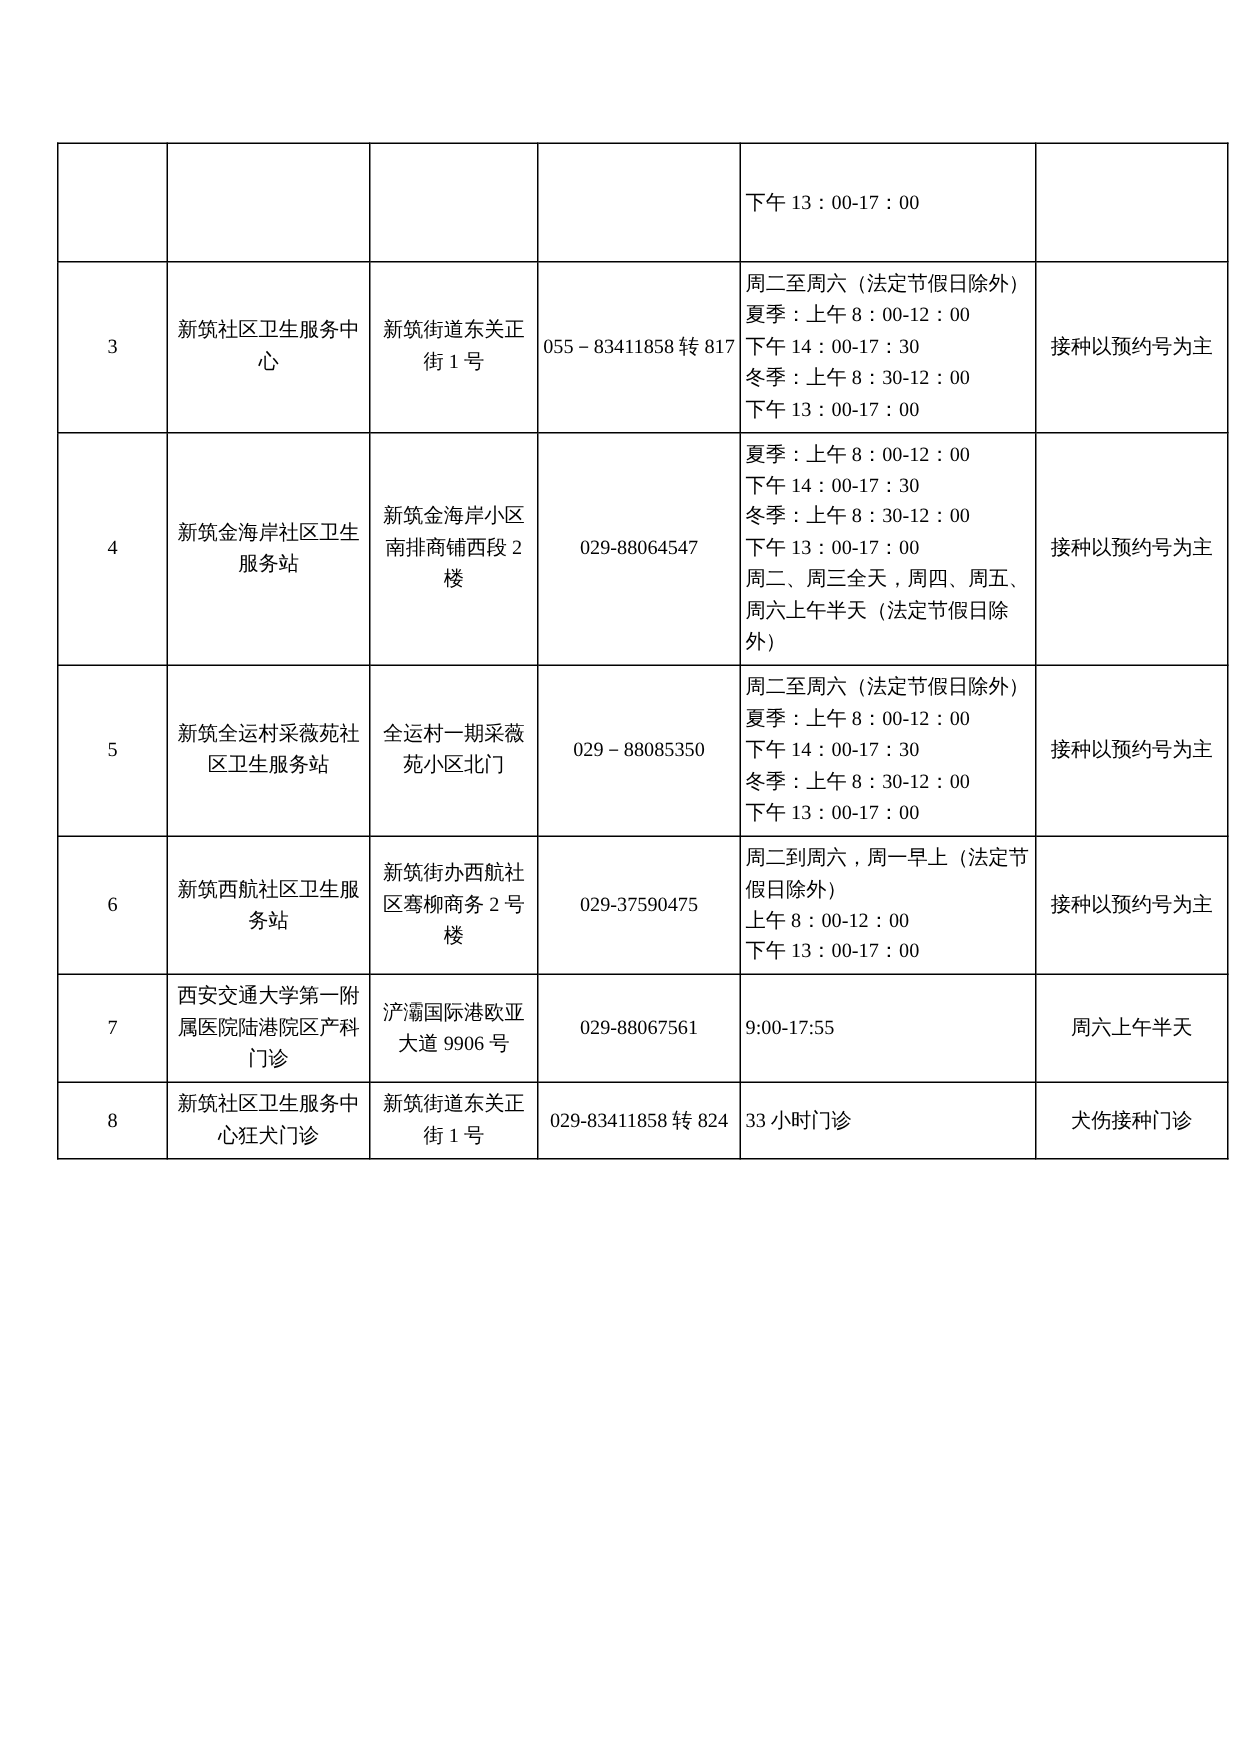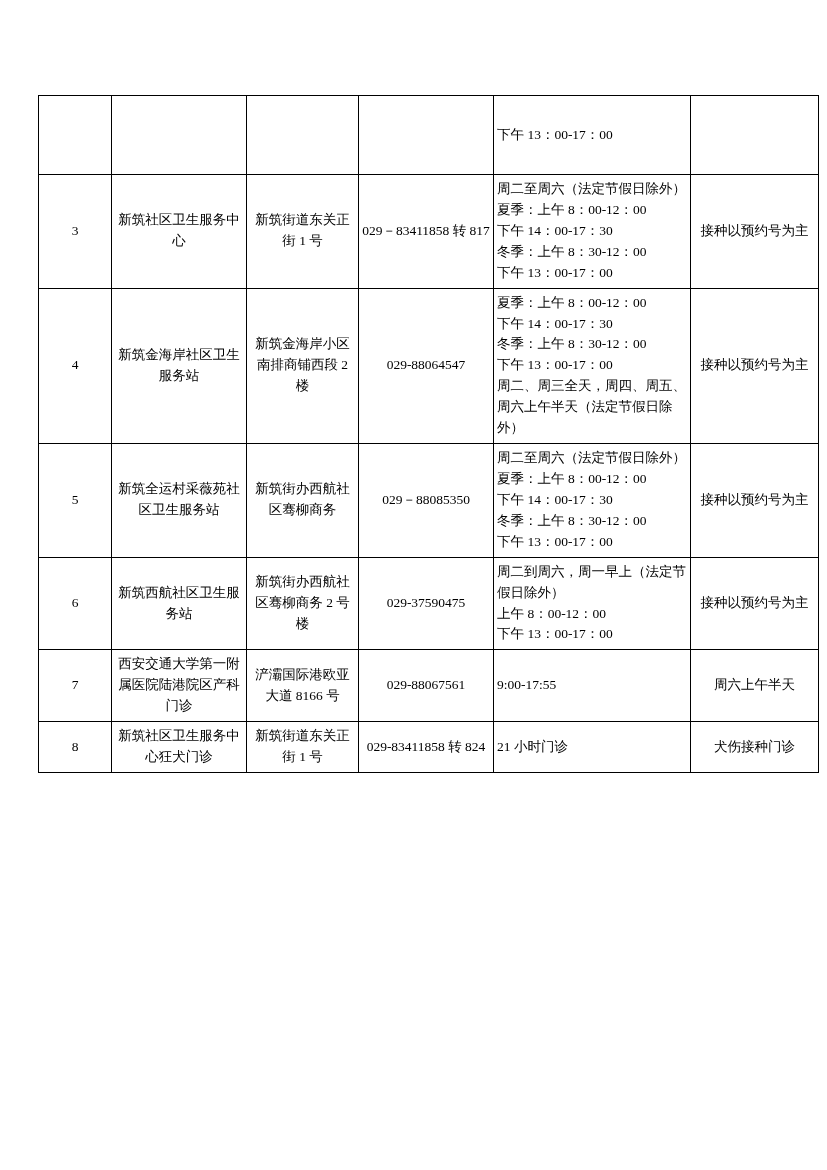--- a/index.html
+++ b/index.html
@@ -69,21 +69,21 @@
             <td class="col-phone"></td>
             <td class="col-time time-cell">
               <span class="cell-line">下午 13：00-17：00</span>
             </td>
             <td class="col-note note-small"></td>
           </tr>
           <tr>
             <td class="col-idx idx">3</td>
             <td class="col-name">新筑社区卫生服务中心</td>
             <td class="col-addr">新筑街道东关正街 1 号</td>
-            <td class="col-phone">029－83411858 转 817</td>
+            <td class="col-phone">055－83411858 转 817</td>
             <td class="col-time time-cell">
               <span class="cell-line">周二至周六（法定节假日除外）</span>
               <span class="cell-line">夏季：上午 8：00-12：00</span>
               <span class="cell-line">下午 14：00-17：30</span>
               <span class="cell-line">冬季：上午 8：30-12：00</span>
               <span class="cell-line">下午 13：00-17：00</span>
             </td>
             <td class="col-note note-small">接种以预约号为主</td>
           </tr>
           <tr>
@@ -96,21 +96,21 @@
               <span class="cell-line">下午 14：00-17：30</span>
               <span class="cell-line">冬季：上午 8：30-12：00</span>
               <span class="cell-line">下午 13：00-17：00</span>
               <span class="cell-line">周二、周三全天，周四、周五、周六上午半天（法定节假日除外）</span>
             </td>
             <td class="col-note note-small">接种以预约号为主</td>
           </tr>
           <tr>
             <td class="col-idx idx">5</td>
             <td class="col-name">新筑全运村采薇苑社区卫生服务站</td>
-            <td class="col-addr">新筑街办西航社区骞柳商务</td>
+            <td class="col-addr">全运村一期采薇苑小区北门</td>
             <td class="col-phone">029－88085350</td>
             <td class="col-time time-cell">
               <span class="cell-line">周二至周六（法定节假日除外）</span>
               <span class="cell-line">夏季：上午 8：00-12：00</span>
               <span class="cell-line">下午 14：00-17：30</span>
               <span class="cell-line">冬季：上午 8：30-12：00</span>
               <span class="cell-line">下午 13：00-17：00</span>
             </td>
             <td class="col-note note-small">接种以预约号为主</td>
           </tr>
@@ -122,33 +122,33 @@
             <td class="col-time time-cell">
               <span class="cell-line">周二到周六，周一早上（法定节假日除外）</span>
               <span class="cell-line">上午 8：00-12：00</span>
               <span class="cell-line">下午 13：00-17：00</span>
             </td>
             <td class="col-note note-small">接种以预约号为主</td>
           </tr>
           <tr>
             <td class="col-idx idx">7</td>
             <td class="col-name">西安交通大学第一附属医院陆港院区产科门诊</td>
-            <td class="col-addr">浐灞国际港欧亚大道 8166 号</td>
+            <td class="col-addr">浐灞国际港欧亚大道 9906 号</td>
             <td class="col-phone">029-88067561</td>
             <td class="col-time time-cell">
               <span class="cell-line">9:00-17:55</span>
             </td>
             <td class="col-note note-small">周六上午半天</td>
           </tr>
           <tr>
             <td class="col-idx idx">8</td>
             <td class="col-name">新筑社区卫生服务中心狂犬门诊</td>
             <td class="col-addr">新筑街道东关正街 1 号</td>
             <td class="col-phone">029-83411858 转 824</td>
             <td class="col-time time-cell">
-              <span class="cell-line">21 小时门诊</span>
+              <span class="cell-line">33 小时门诊</span>
             </td>
             <td class="col-note note-small">犬伤接种门诊</td>
           </tr>
         </tbody>
     </table>
   </div>
 </div>
 
 </body></html>

